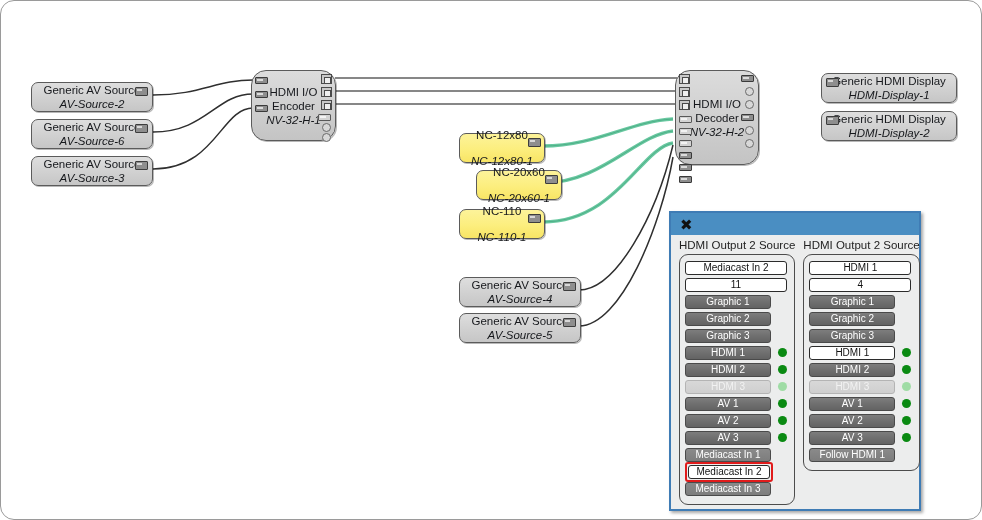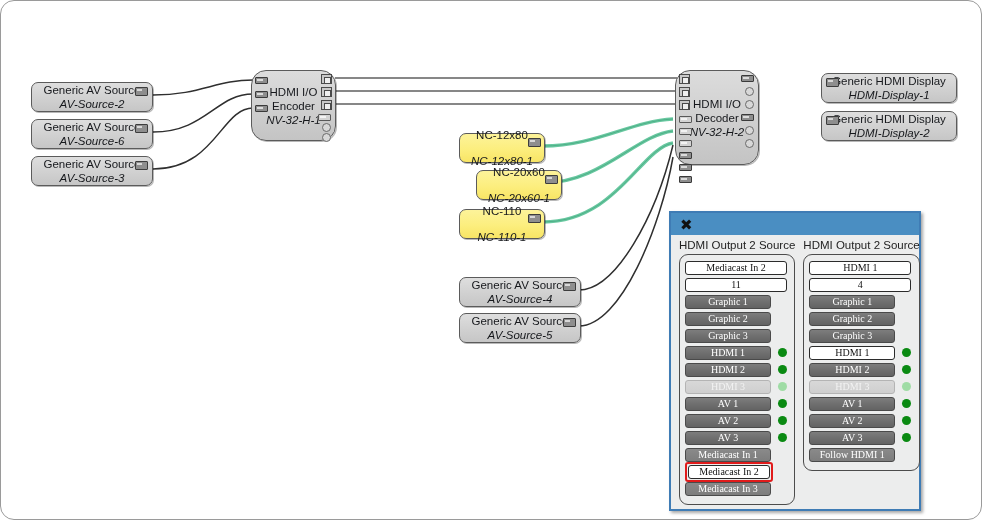--- a/index.html
+++ b/index.html
@@ -66,21 +66,21 @@
   #titlebar .ttxt{color:#ffffff;font-size:12.5px;font-weight:bold;
           letter-spacing:.1px;white-space:nowrap;}
   #closebtn{color:#111;font-size:15px;font-weight:bold;line-height:15px;
           cursor:pointer;padding:0 1px;}
   .colwrap{display:flex;padding:4px 6px 0 8px;gap:8px;}
   .col{width:118px;}
   .colhdr{font-size:11.5px;color:#232323;text-align:center;padding-bottom:3px;
           white-space:nowrap;}
   .colbody{border:1px solid #4c4c4c;border-radius:9px;background:#eceded;
           padding:5px 5px 6px 5px;box-sizing:border-box;}
-  .row{display:flex;align-items:center;height:15px;margin-bottom:2px;font-family:Liberation Serif, serif;}
+  .row{display:flex;align-items:center;height:15px;margin-bottom:2px;}
   .btn{flex:0 0 auto;width:86px;height:14px;box-sizing:border-box;
        border:1px solid #4a4a4a;border-radius:3px;
        background:linear-gradient(180deg,#7d7d7d 0%,#6f6f6f 50%,#636363 100%);
        color:#ffffff;font-size:10px;line-height:12px;text-align:center;
        white-space:nowrap;overflow:hidden;}
   .btn.wide{width:102px;}
   .btn.sel{background:#ffffff;color:#111111;border:1px solid #2b2b2b;}
   .btn.dim{background:linear-gradient(180deg,#d8d8d8 0%,#cfcfcf 100%);
        color:#f2f2f2;border-color:#b4b4b4;}
   .btn.flat{background:linear-gradient(180deg,#8a8a8a 0%,#7d7d7d 100%);}

